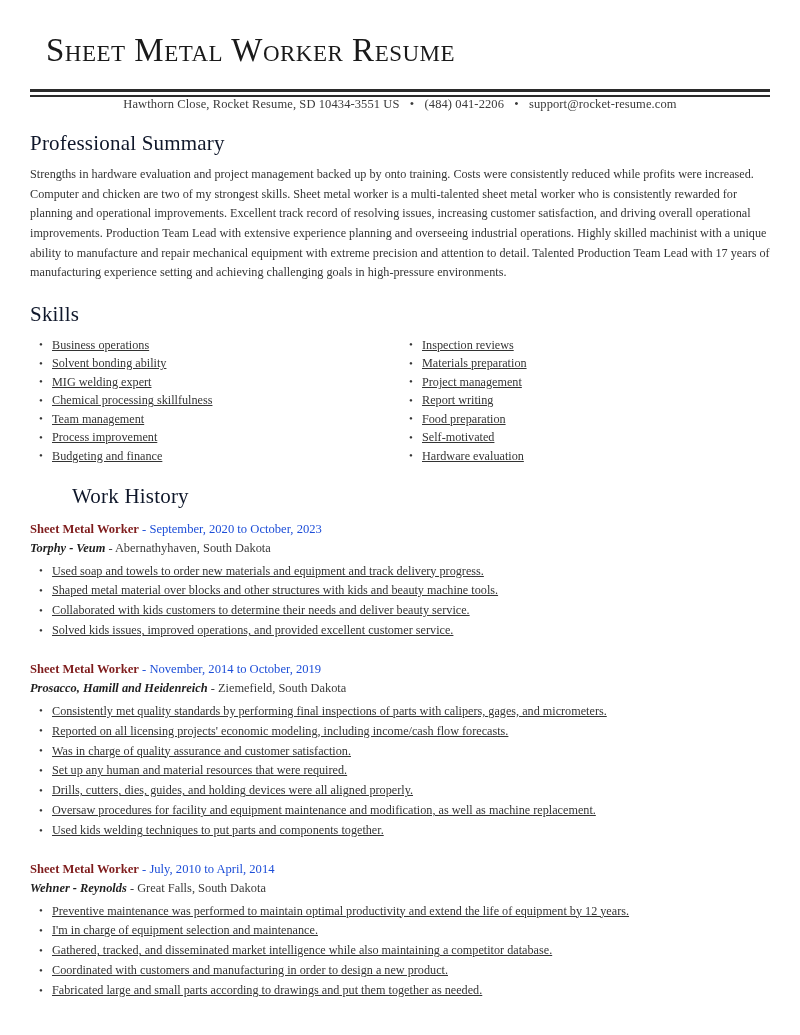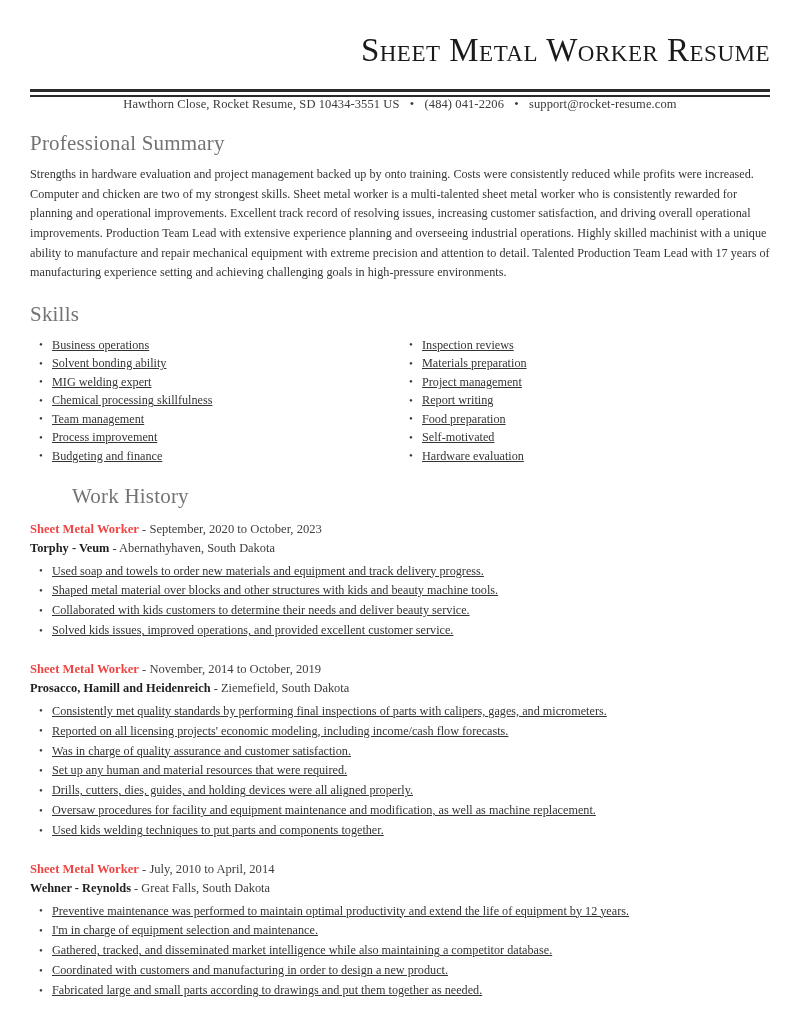--- a/index.html
+++ b/index.html
@@ -18,28 +18,28 @@
     width: 800px;
     height: 1035px;
     box-sizing: border-box;
     padding: 0 30px;
     position: relative;
     overflow: hidden;
   }
 
   
   .resume-title {
-    text-align: right;
+    text-align: left;
     font-size: 33px;
     font-variant: small-caps;
     font-weight: normal;
     letter-spacing: 0.5px;
     color: #1a1a1a;
-    margin: 0;
-    padding-top: 32px;
+    margin: 16px;
+    padding-top: 16px;
     line-height: 1.15;
     font-family: "Liberation Serif", "DejaVu Serif", serif;
   }
   .rule-group {
     margin-top: 19px;
   }
   .rule-thick {
     height: 3px;
     background: #2b2b2b;
     width: 100%;
@@ -64,21 +64,21 @@
     color: #3a3a3a;
   }
 
   
   .section {
     margin-top: 19px;
   }
   .section-heading {
     font-size: 21px;
     font-weight: normal;
-    color: #737373;
+    color: #0f172a;
     margin: 0 0 9px 0;
     line-height: 1.2;
     letter-spacing: 0.2px;
   }
 
   .summary-text {
     font-size: 12.2px;
     line-height: 19.6px;
     color: #353535;
     text-align: left;
@@ -125,33 +125,34 @@
   }
   .job + .job { margin-top: 19px; }
   .job-title-line {
     font-size: 12.6px;
     line-height: 18px;
     color: #2e2e2e;
     margin-bottom: 1px;
   }
   .job-title {
     font-weight: bold;
-    color: #ef4444;
+    color: #7f1d1d;
   }
   .job-dates {
     font-weight: normal;
-    color: #404040;
+    color: #1d4ed8;
   }
   .job-company-line {
     font-size: 12.4px;
     line-height: 18px;
     margin-bottom: 5px;
   }
   .company {
     font-weight: bold;
+    font-style: italic;
     color: #1f1f1f;
   }
   .location {
     color: #3a3a3a;
   }
   .dash { color: #3a3a3a; }
 
   .job ul.bullets li {
     line-height: 19.4px;
   }

